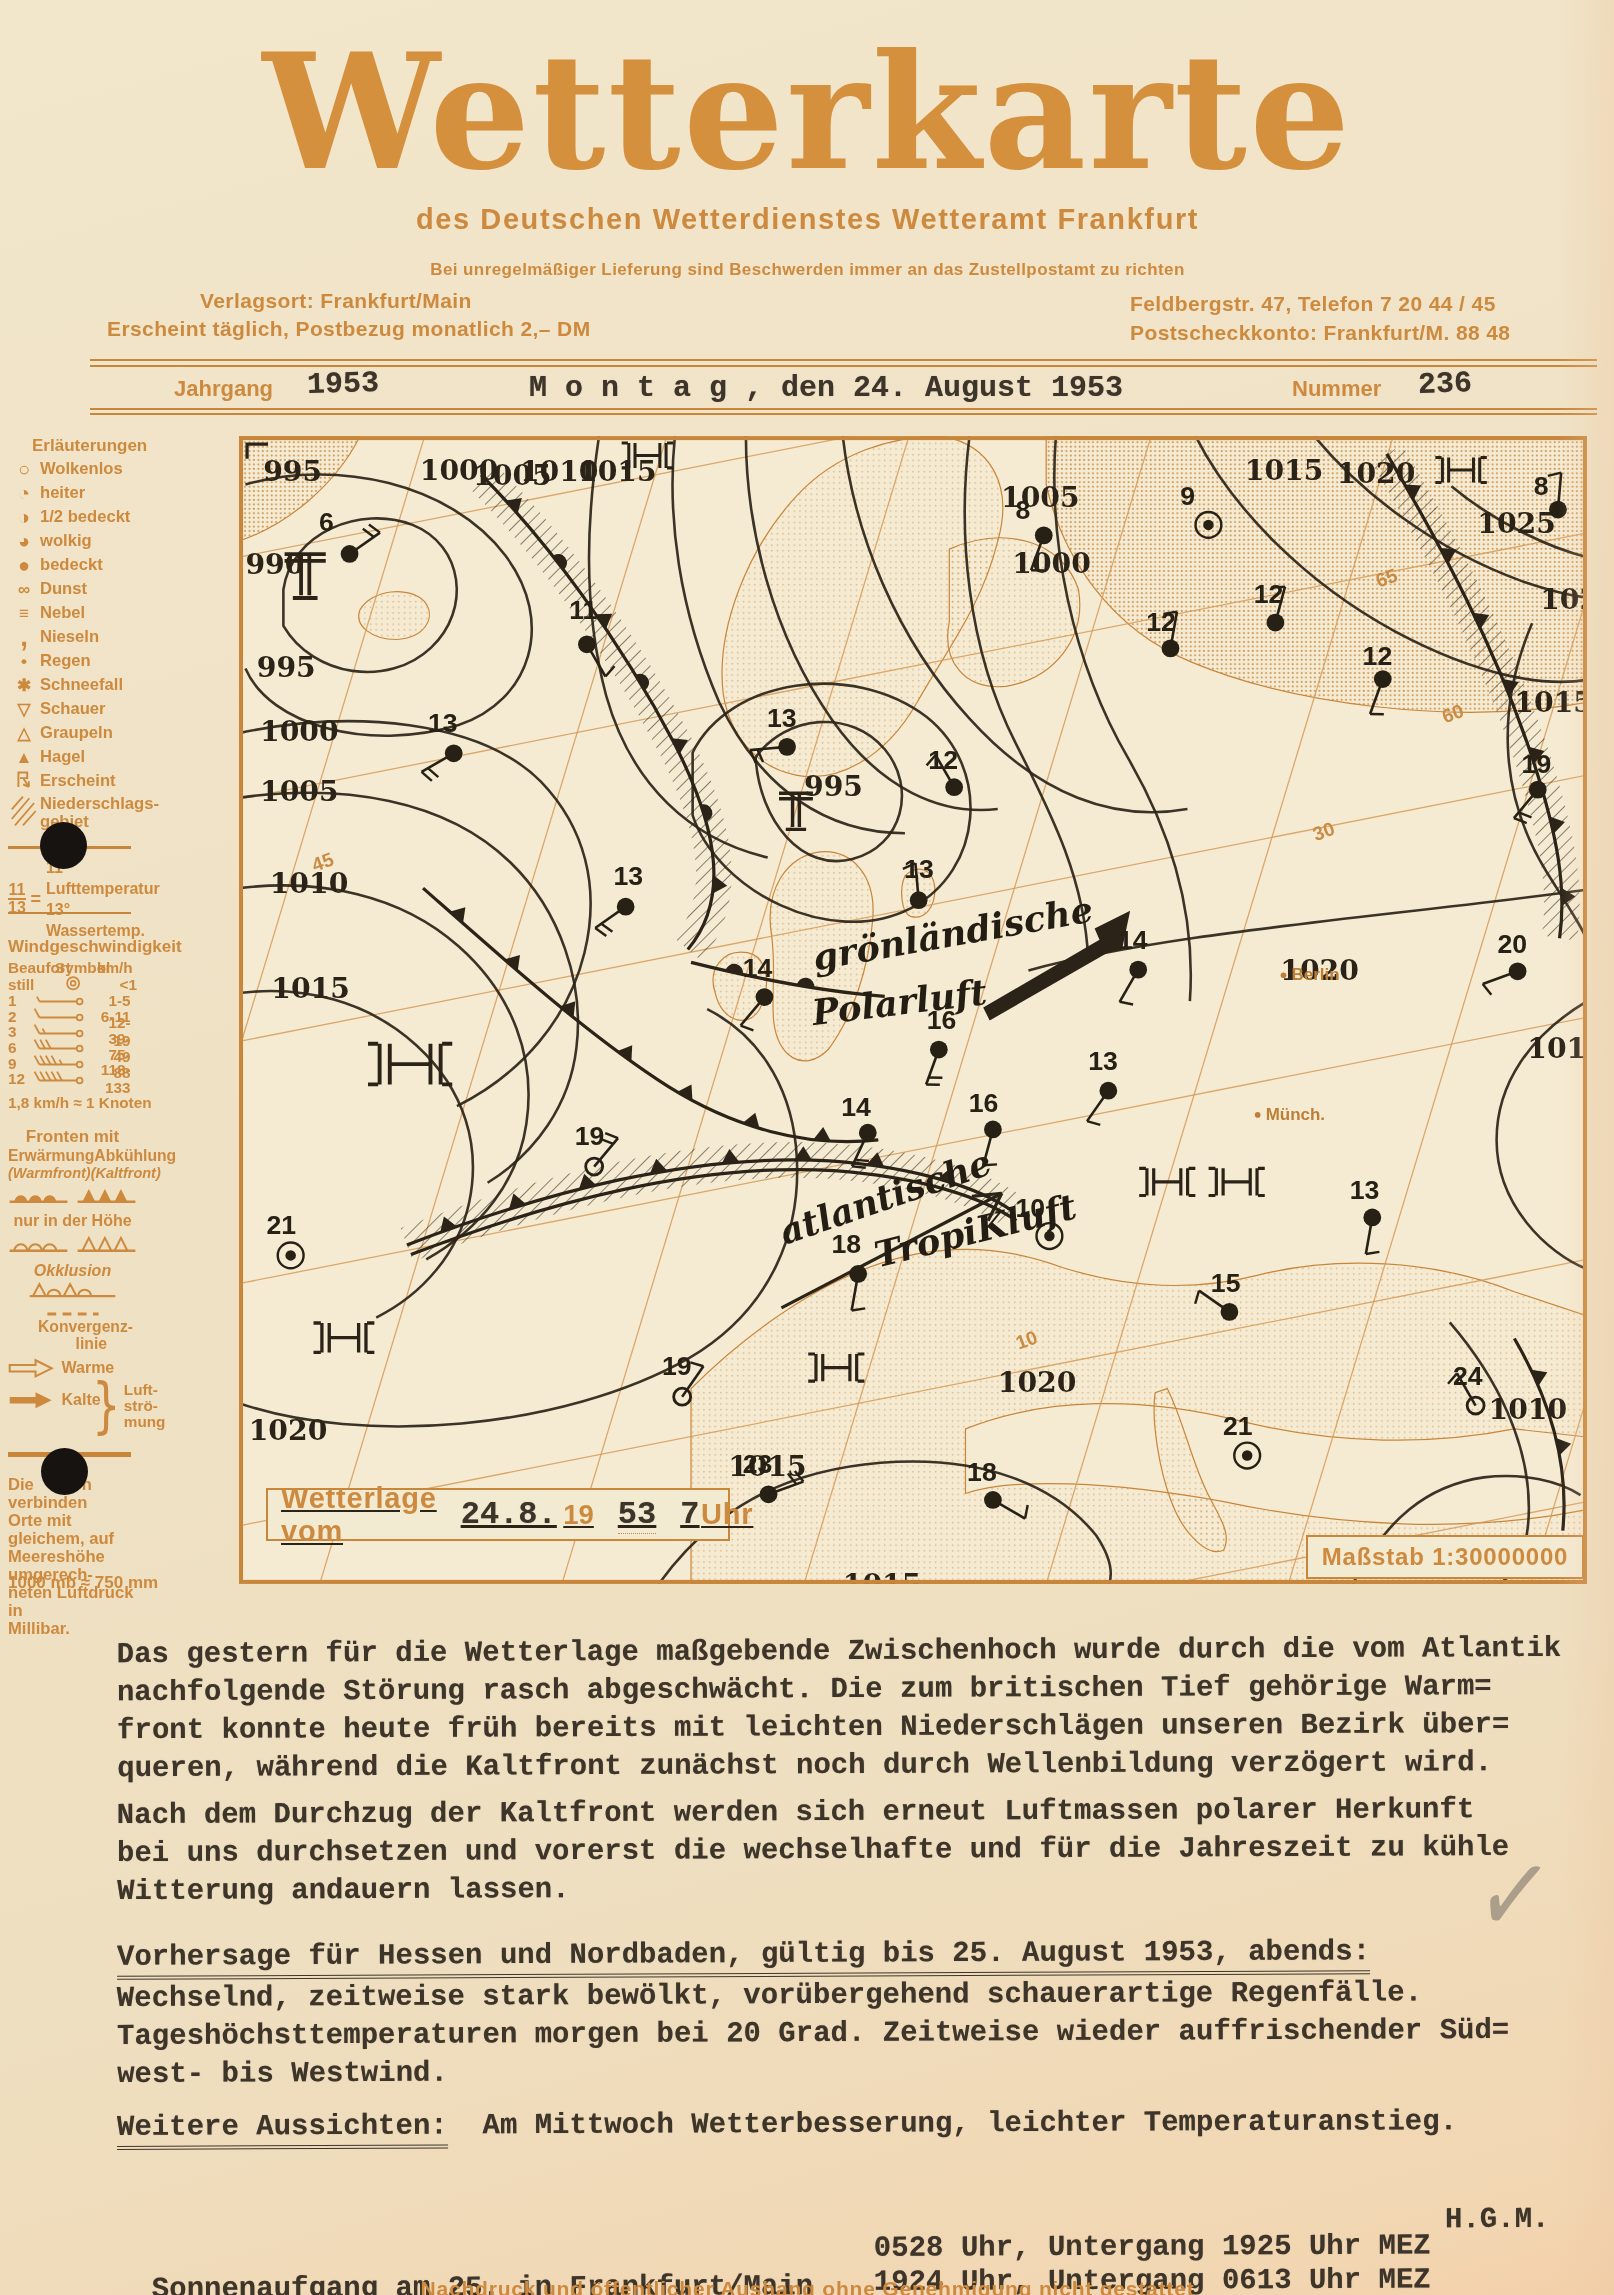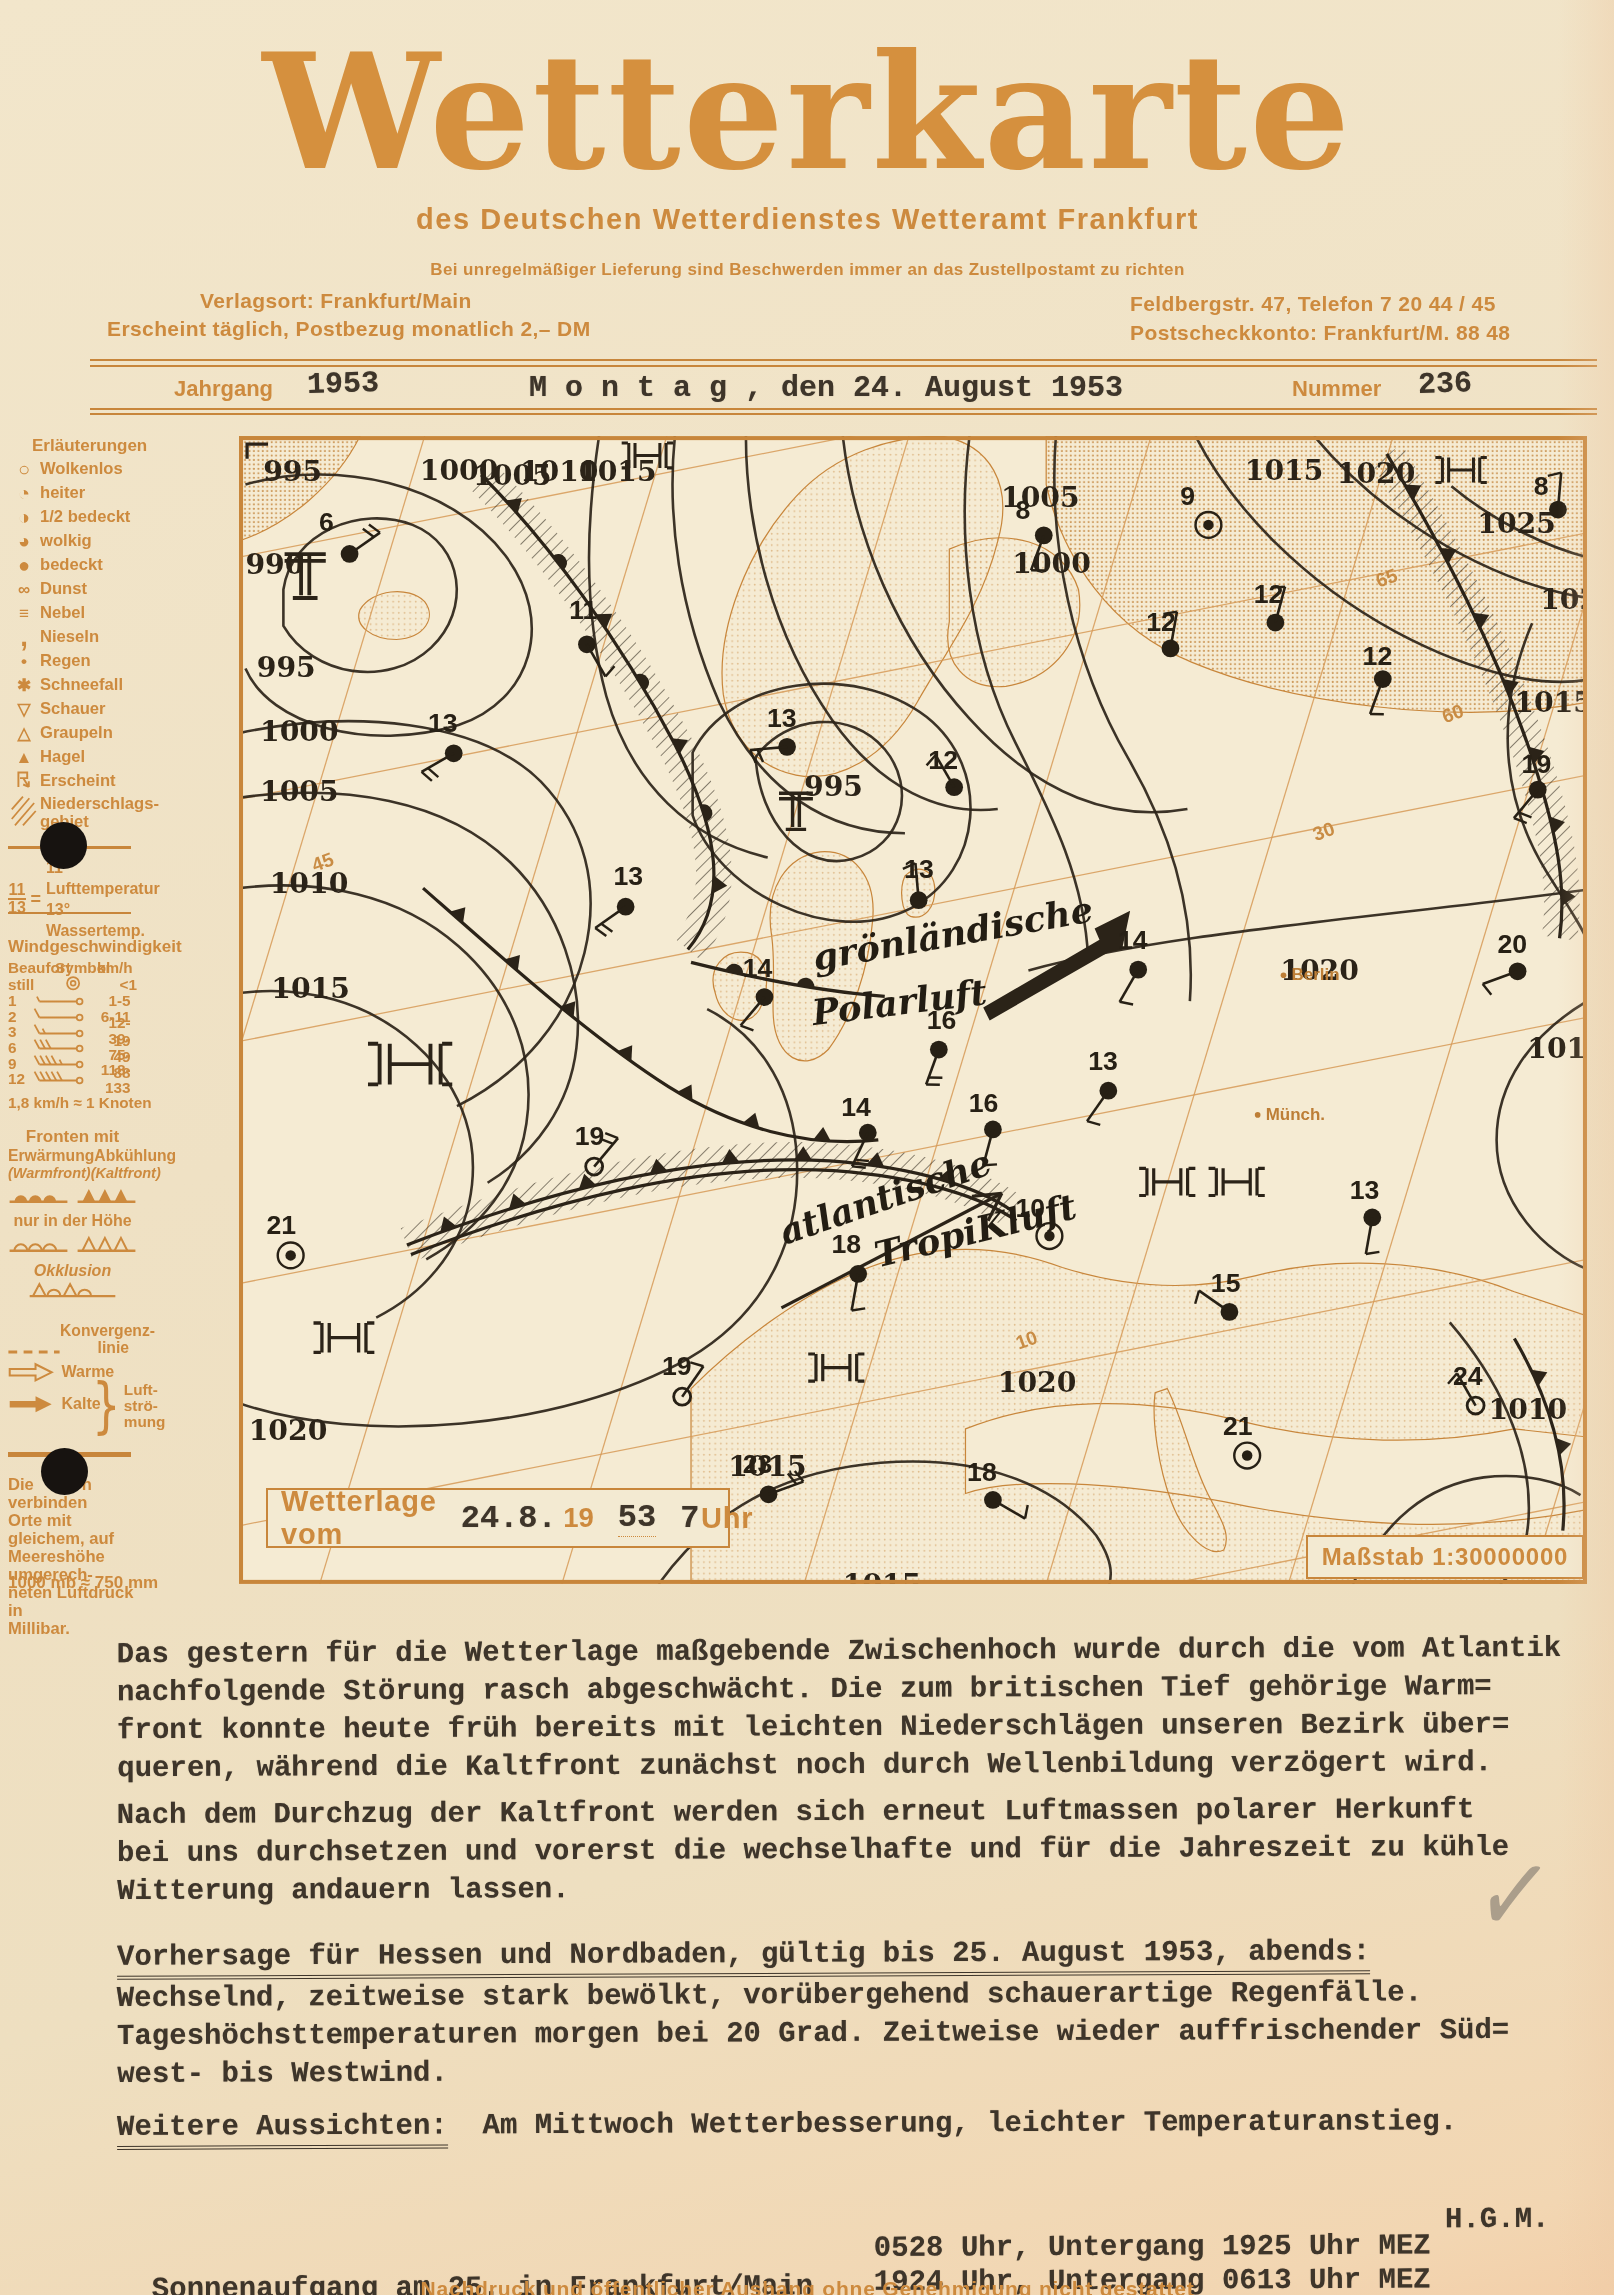--- a/index.html
+++ b/index.html
@@ -55,21 +55,21 @@
   .wr-k{width:37px;text-align:right;}
   #wind-note{font-size:15.3px;margin-top:6.5px;white-space:nowrap;}
   
   #fronts-block{top:691px;width:129px;}
   .fb-c{text-align:center;font-size:17px;}
   .fb-flex{display:flex;justify-content:space-between;font-size:15.7px;}
   .fb-sub{display:flex;justify-content:space-between;font-size:14.5px;font-style:italic;}
   .fsym-row{display:flex;justify-content:space-between;align-items:center;margin-top:3.2px;}
   #okk-lbl{text-align:center;font-style:italic;font-size:16px;margin-top:8px;}
   #okk-sym{text-align:center;}
-  #konv-row{display:flex;align-items:flex-end;margin-top:20px;}
+  #konv-row{display:flex;align-items:center;margin-top:8px;flex-direction:column;}
   #konv-txt{font-size:15.7px;line-height:17px;text-align:right;width:69px;}
   .arrow-row{display:flex;align-items:center;height:32px;}
   .arrow-word{font-size:16px;margin-left:6.5px;}
   #stroem{position:absolute;left:84px;top:252px;display:flex;align-items:center;}
   #stroem .brace{font-family:"DejaVu Sans",sans-serif;font-size:45px;font-weight:400;transform:scaleY(1.35);color:#cd8a3e;}
   #stroem .words{font-size:15.3px;line-height:16px;margin-left:3.2px;}
   
   #iso-note{top:1040px;font-size:16.6px;line-height:18px;}
   #iso-note .gap{display:inline-block;width:48px;}
   #mb-note{top:1137px;font-size:17px;white-space:nowrap;}
@@ -78,22 +78,22 @@
   #map-wrap{left:239px;top:436px;width:1348px;height:1148px;}
   svg text{user-select:none;}
   .iso-lab{font:600 35px "DejaVu Serif",serif;fill:#2b2318;}
   .grat-lab{font:700 24px "Liberation Sans",sans-serif;fill:#c98c44;}
   .city-lab{font:700 21px "Liberation Sans",sans-serif;fill:#bd7e36;}
   .stn-lab{font:700 33px "Liberation Sans",sans-serif;fill:#272015;}
   .air-lab{font:italic 600 44px "DejaVu Serif",serif;fill:#231d13;}
   .front{fill:none;stroke:#2b2318;stroke-width:4;}
   .isoline{fill:none;stroke:#2b2318;stroke-width:3.2;opacity:.92;}
   .band{fill:none;stroke-width:44;opacity:.8;}
-  #caption-box{left:266px;top:1488px;width:464px;height:60px;background:#f3ead2;
-    border:2px solid #c8863b;display:flex;align-items:center;box-sizing:border-box;padding-left:13px;}
+  #caption-box{left:266px;top:1488px;width:464px;height:53px;background:#f3ead2;
+    border:2px solid #c8863b;display:flex;align-items:center;box-sizing:border-box;padding-left:13px;text-decoration:underline;}
   .cap-or{font-size:29px;letter-spacing:0.8px;}
   .cap-ty{font-size:32px;margin-left:24px;}
   .cap-cent{font-size:27.5px;margin-left:6.5px;}
   .cap-year{border-bottom:1.6px dotted #cd8a3e;}
   #scale-box{left:1306px;top:1535px;width:278px;height:44px;background:#f3ead2;border:2px solid #c8863b;
     box-sizing:border-box;display:flex;align-items:center;justify-content:center;font-size:24px;letter-spacing:0.8px;}
   
   .para{font-family:"Liberation Mono",monospace;font-weight:700;font-size:29px;line-height:38px;
         color:#3e352a;white-space:pre;text-shadow:0 0 0.8px rgba(62,53,42,.45);transform:rotate(-0.25deg);}
   #para1{left:117px;top:1633px;}

